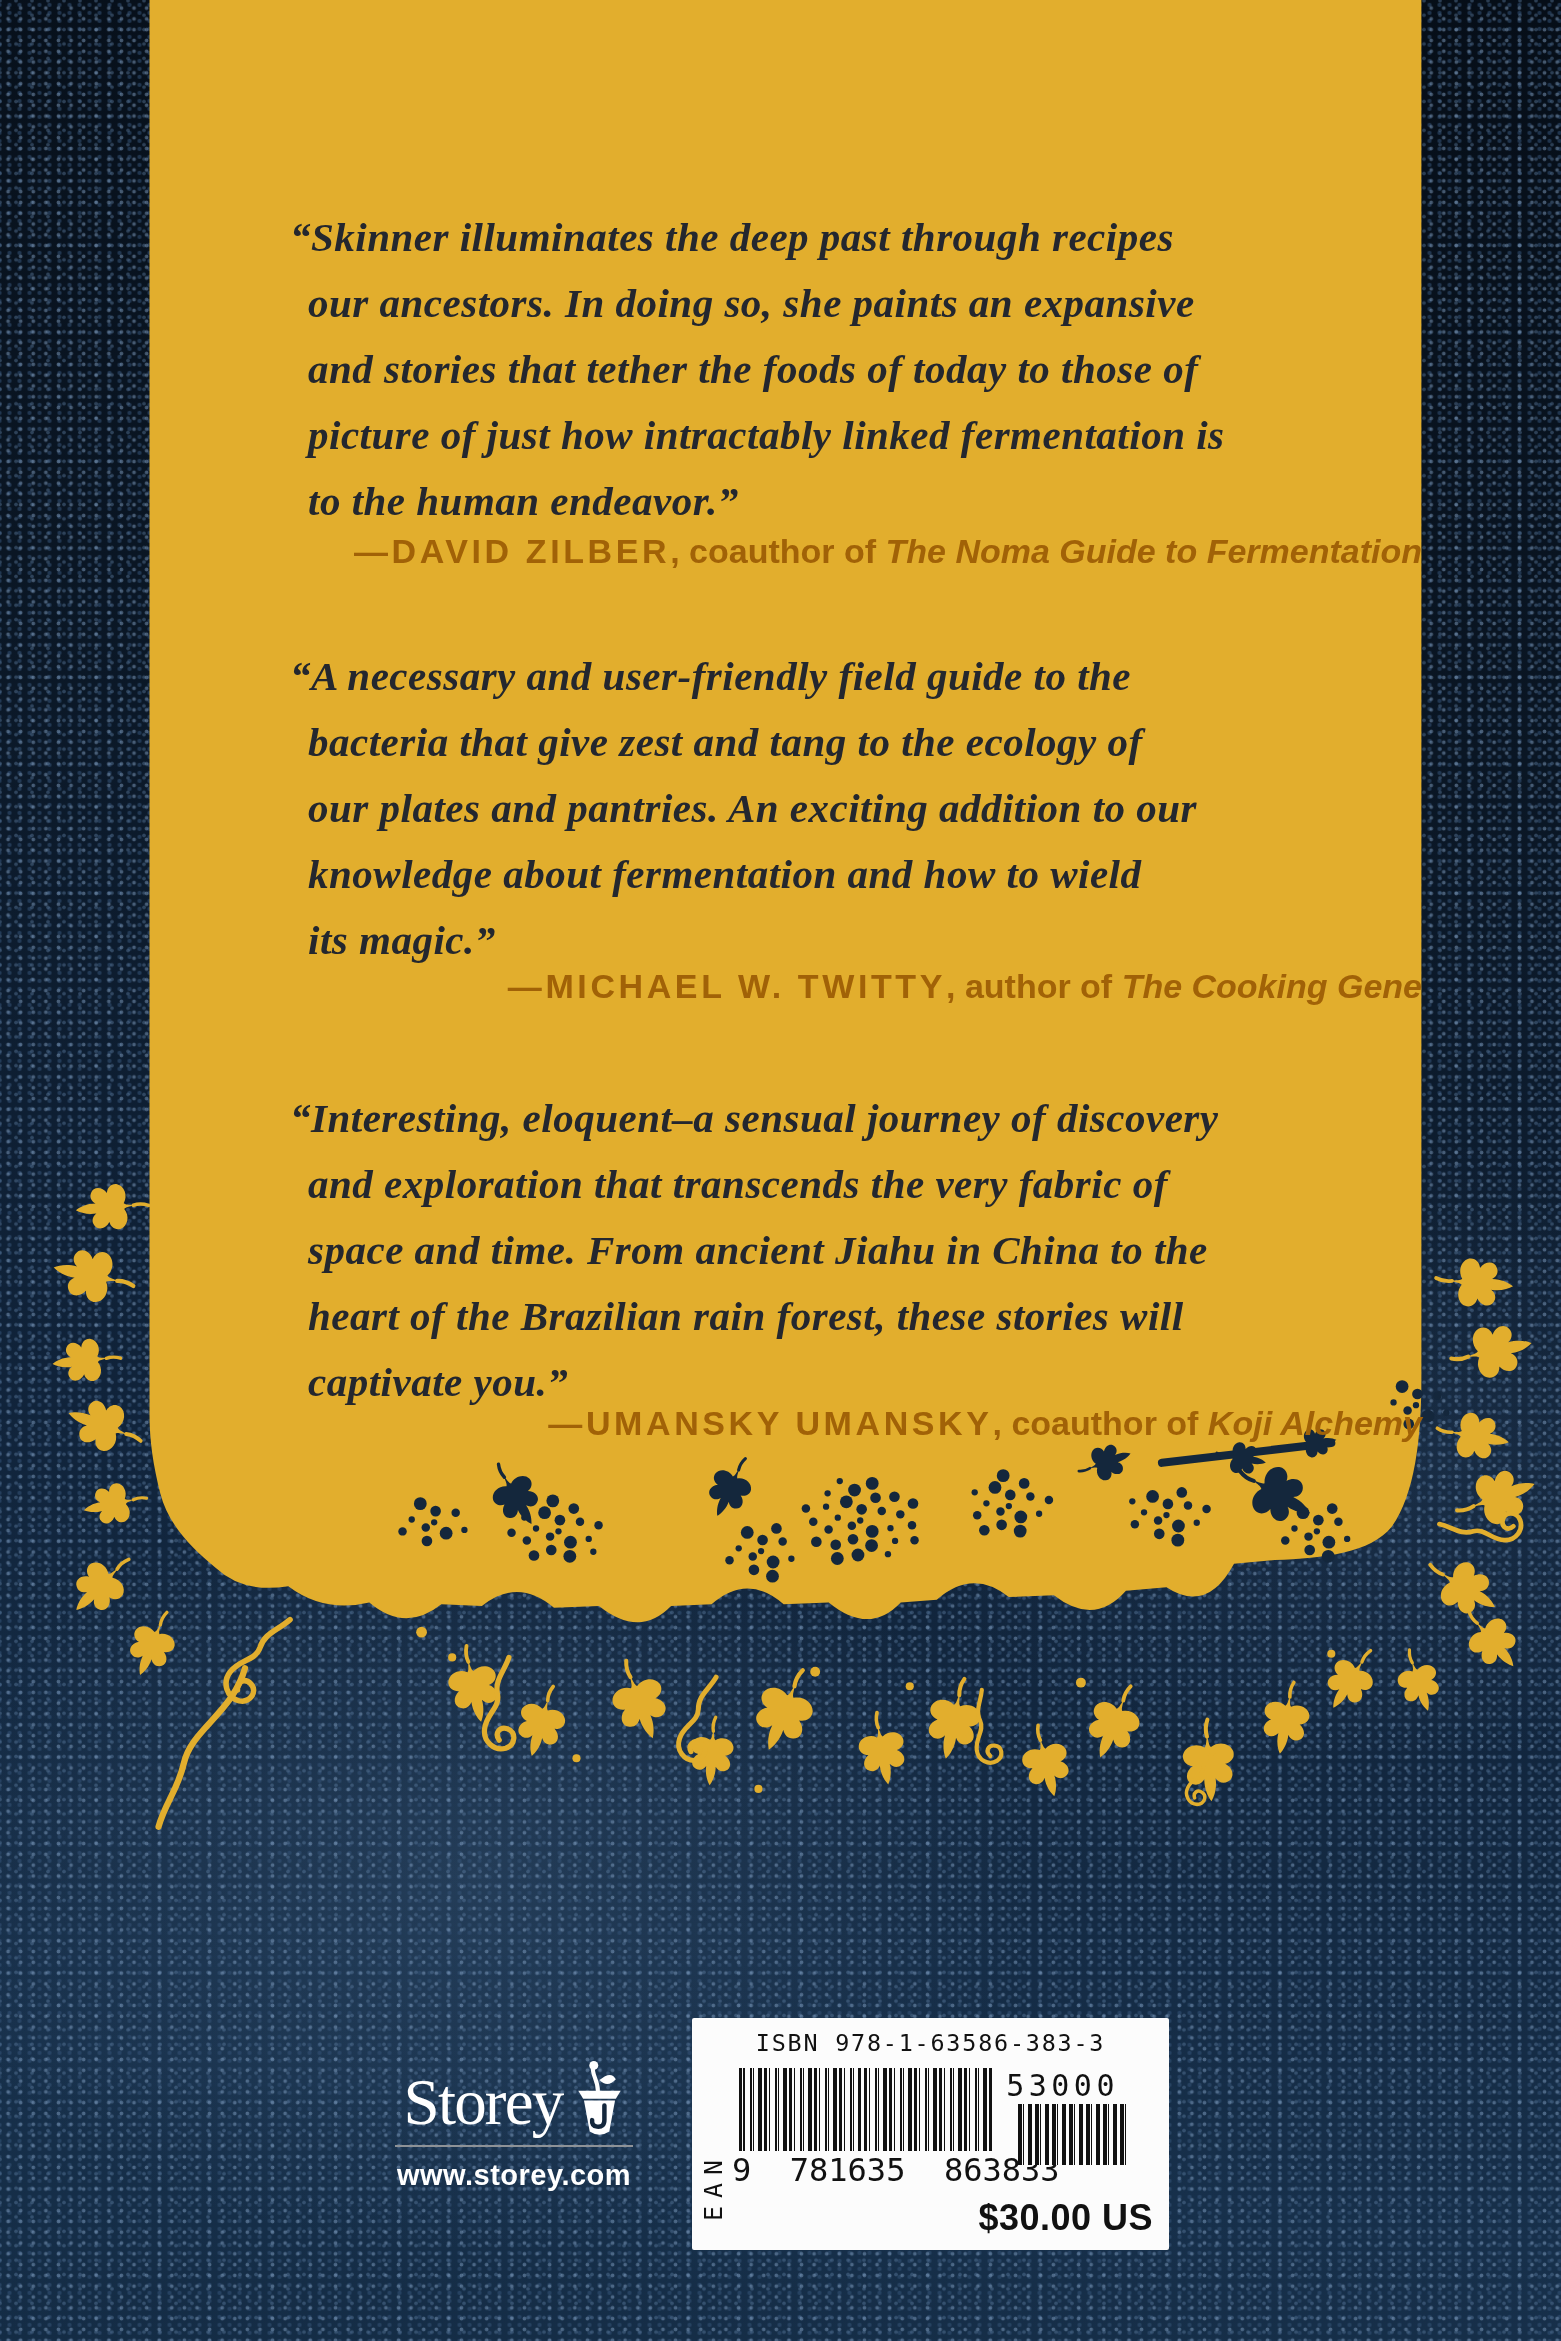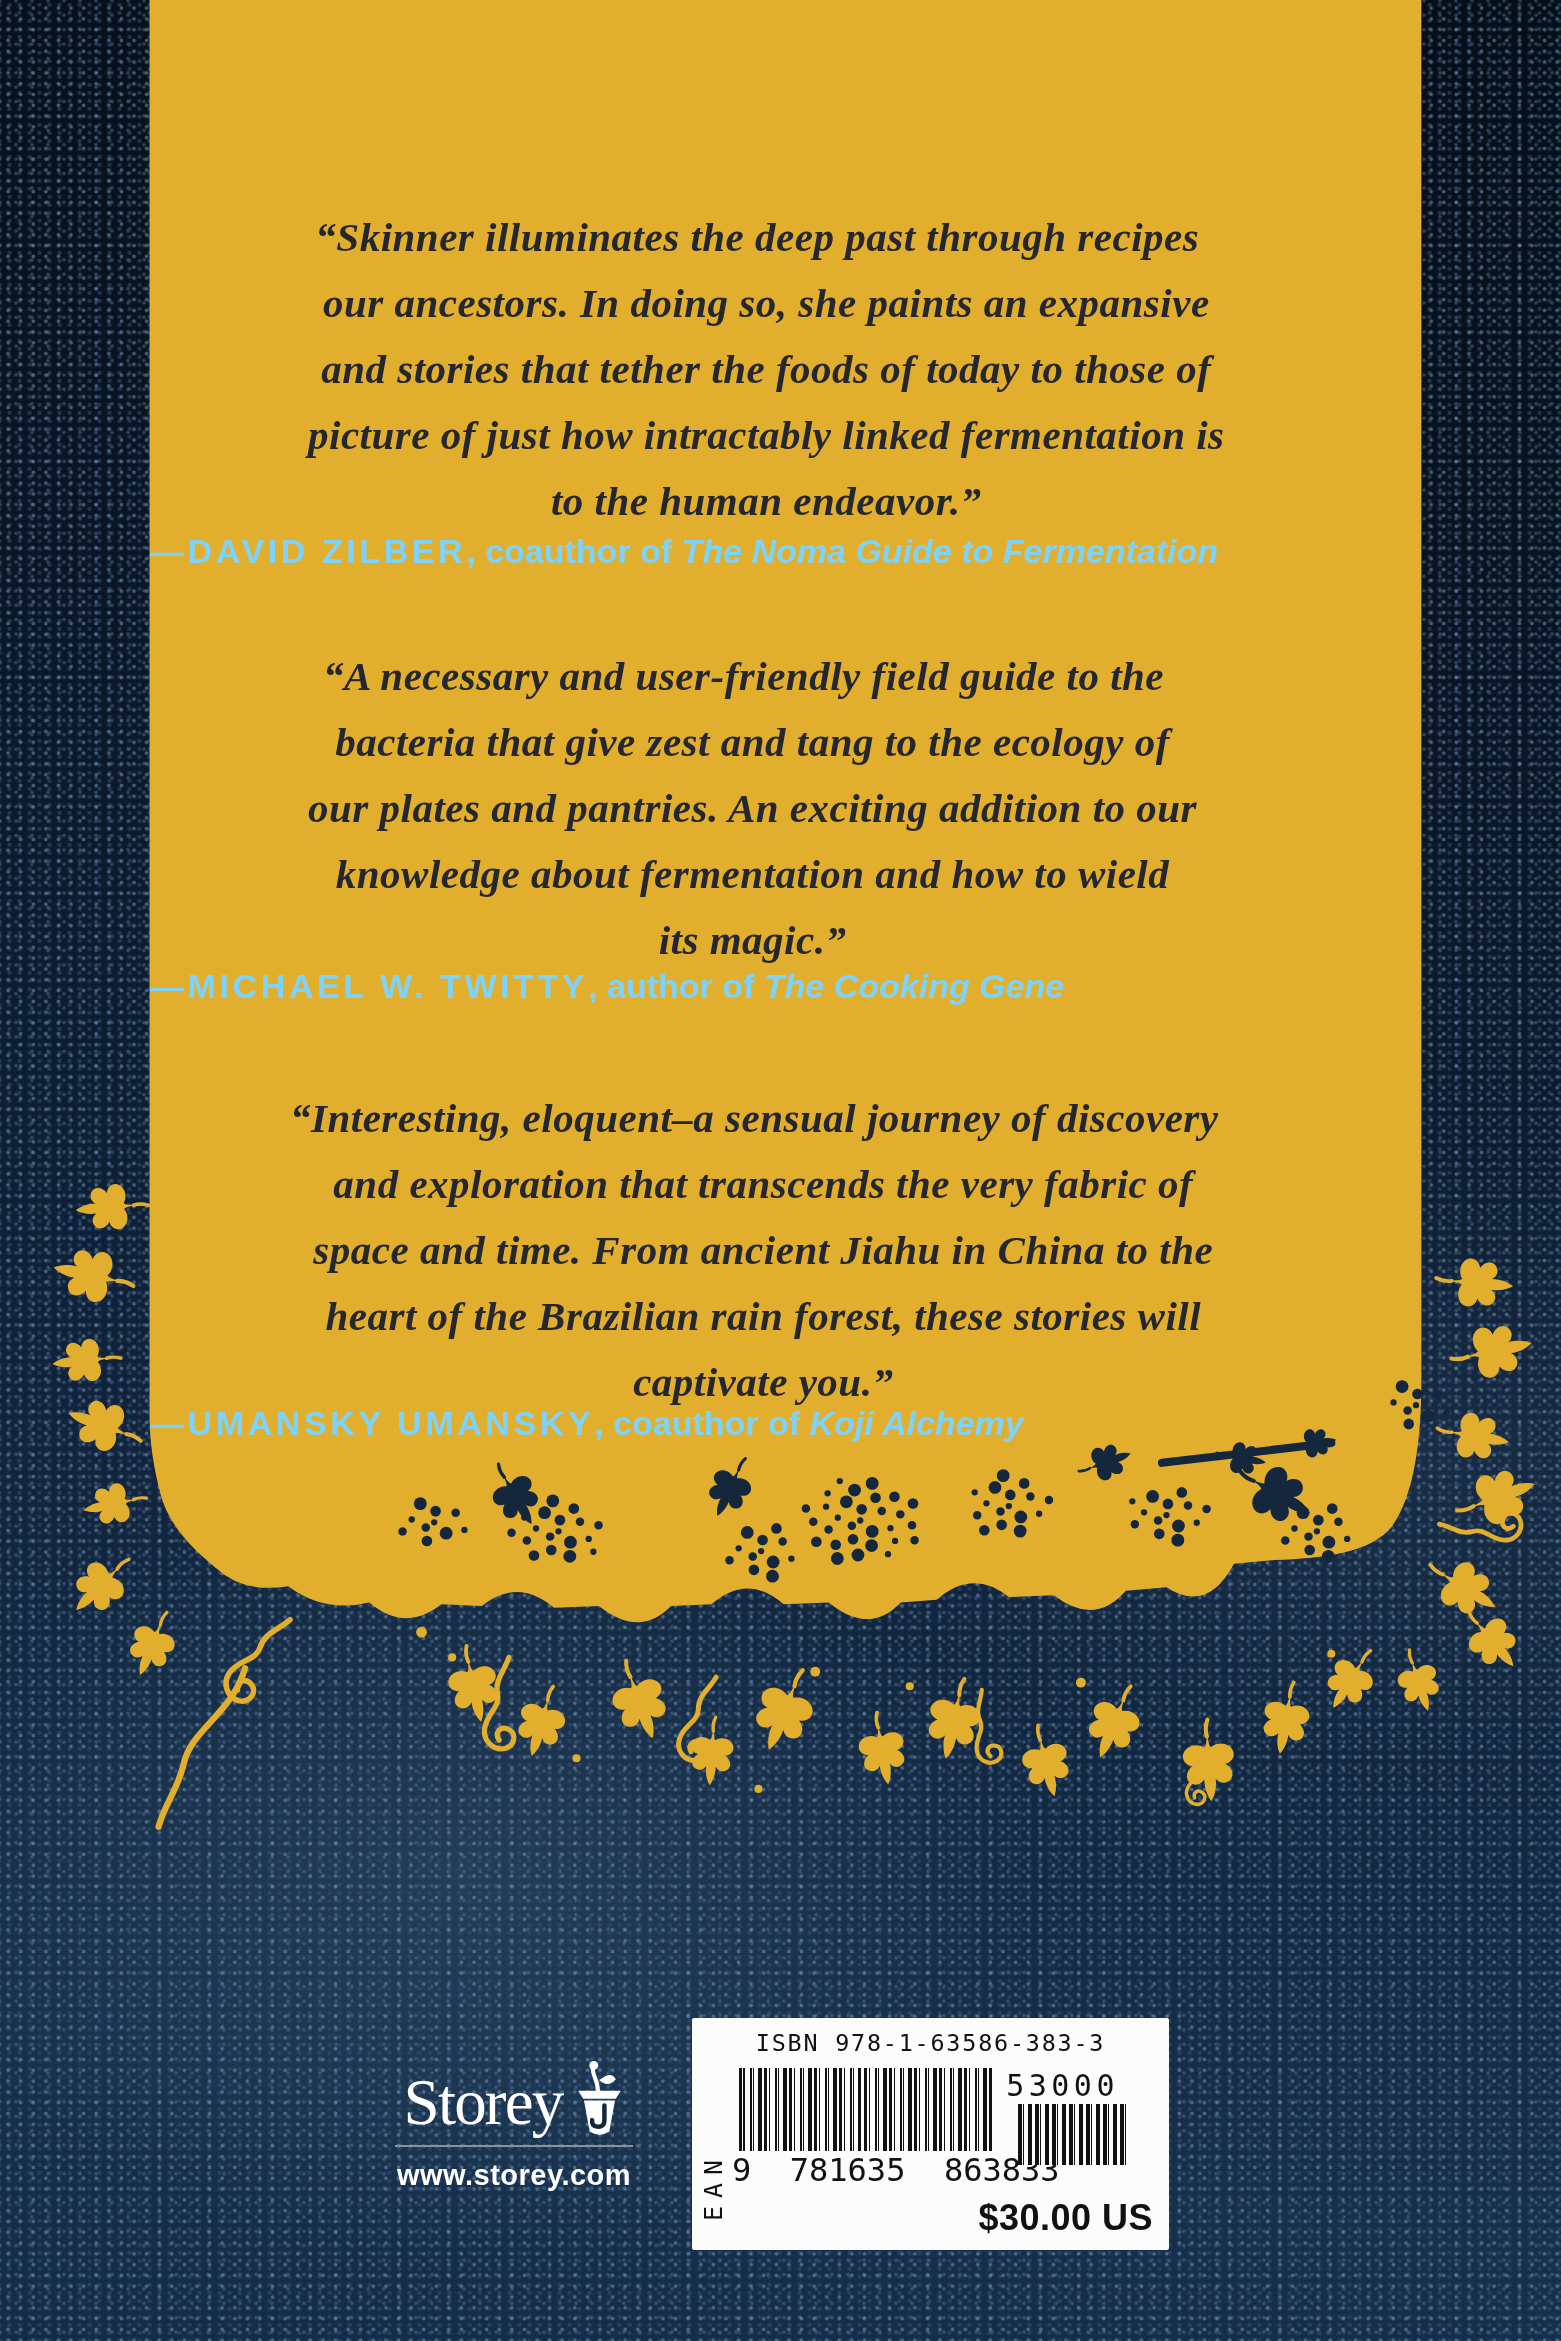--- a/index.html
+++ b/index.html
@@ -21,28 +21,28 @@
       linear-gradient(188deg,#060e18 0%,#0a1624 30%,#10233a 62%,#17304b 88%,#142c45 100%);
     background-size:12.6px 10.8px, 16px 14.4px, 10px 8px, 100% 100%, 100% 100%, 100% 100%;
     background-position:1.8px 2.7px, 8px 8px, 4.5px 0.9px, 0 0, 0 0, 0 0;
   }
   
   .panelsvg{position:absolute;left:0;top:0;width:1561px;height:2342px;}
   
   .quote{
     position:absolute;left:308px;
     font:italic 600 41px/66px "Liberation Serif",serif;
-    color:#24272E;letter-spacing:0.5px;text-align:center;
+    color:#24272E;letter-spacing:0.5px;
   }
   .quote .ql{white-space:nowrap;height:66px;}
   .quote .ql:first-child{margin-left:-18px;}
   .q1{top:204px;} .q2{top:643px;} .q3{top:1085px;}
   .attr{
-    position:absolute;left:150px;width:1272px;text-align:left;
-    color:#7dd3fc;font-weight:bold;font-size:34px;line-height:41px;
+    position:absolute;left:150px;width:1272px;text-align:right;
+    color:#a16207;font-weight:bold;font-size:34px;line-height:41px;
     font-family:"Liberation Sans",sans-serif;white-space:nowrap;
   }
   .a1{top:531px;} .a2{top:966px;} .a3{top:1403px;}
   .attr-name{letter-spacing:3.6px;}
   .attr-work{font-style:italic;}
   
   .storey{position:absolute;left:395px;top:2057px;width:238px;color:#FFFFFF;text-align:center;}
   .storey-row{display:flex;align-items:flex-end;justify-content:center;gap:13px;height:85px;}
   .storey-word{font-family:"Liberation Serif",serif;font-size:65px;line-height:79px;letter-spacing:-1.8px;}
   .pot{width:49px;height:83px;flex:0 0 auto;}

